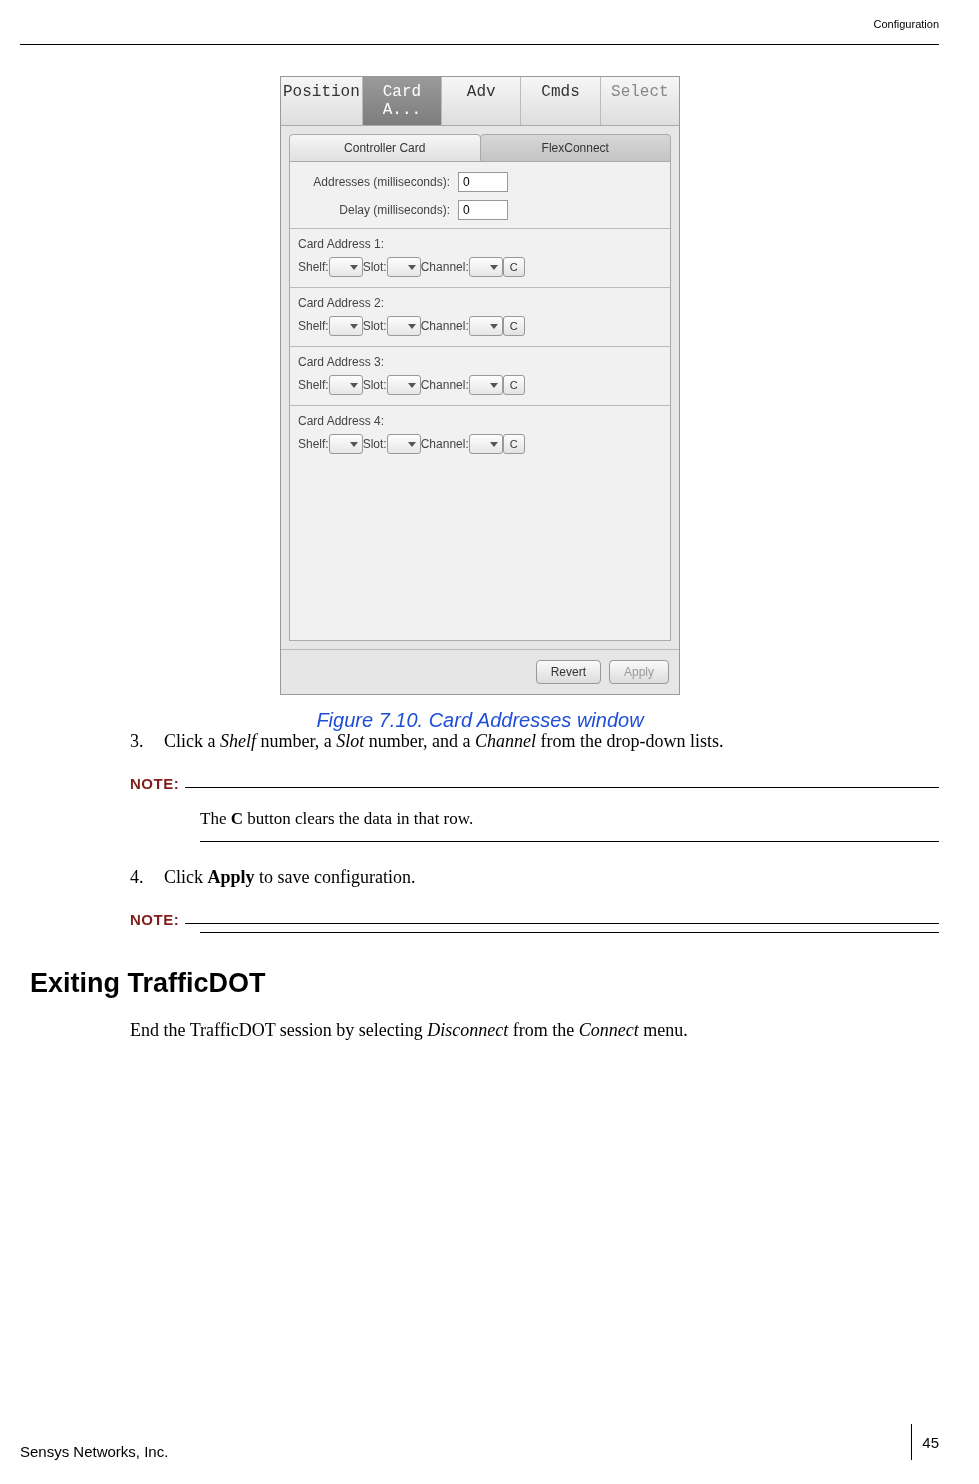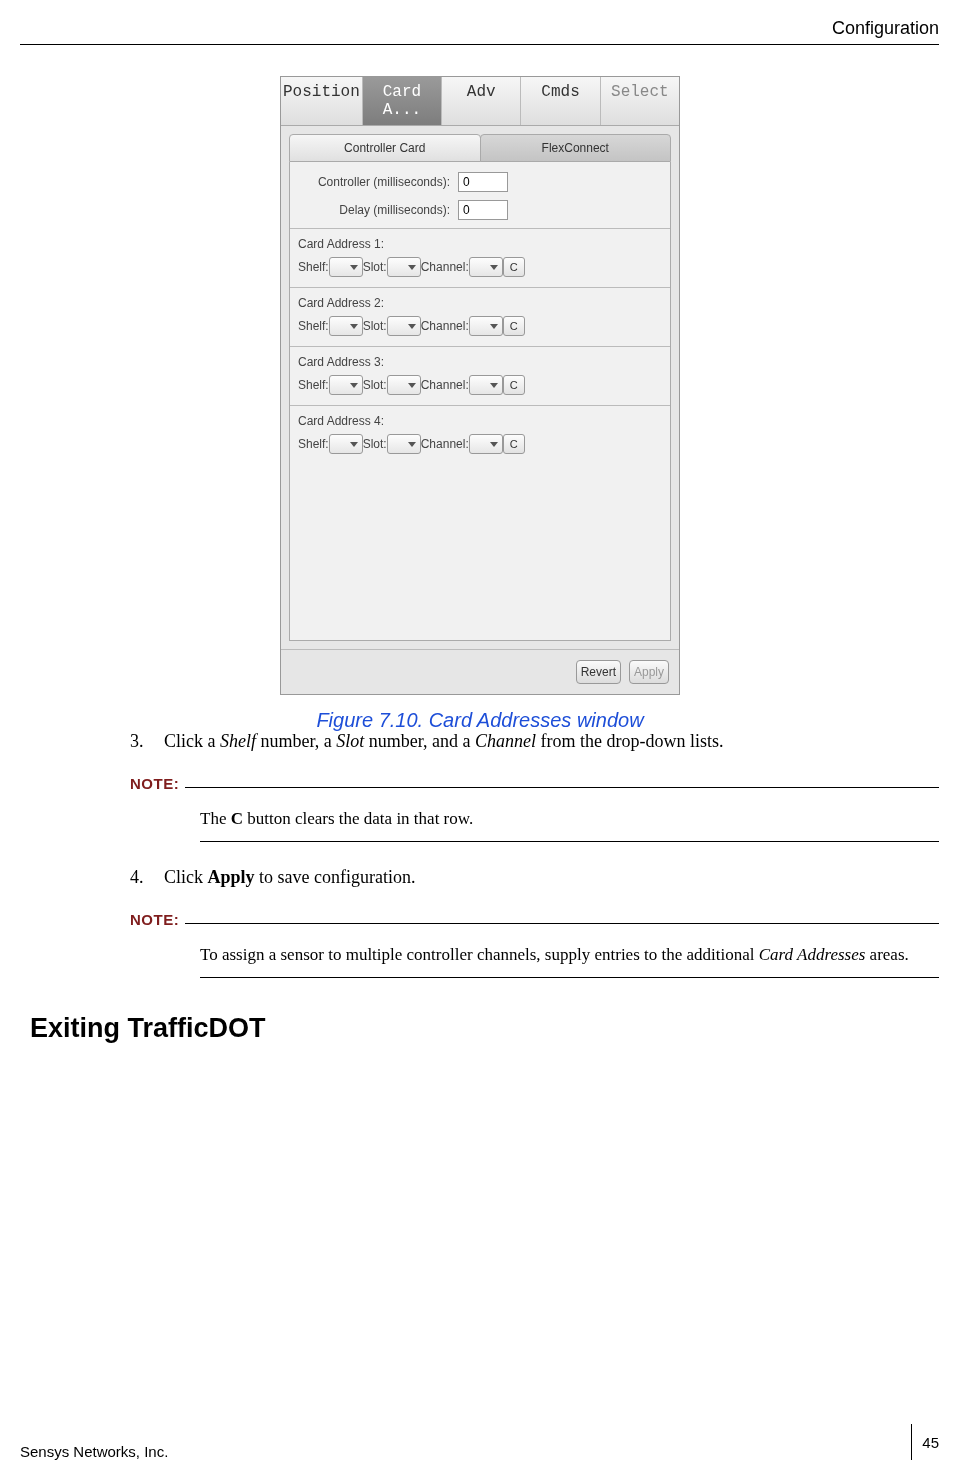--- a/index.html
+++ b/index.html
@@ -1,18 +1,18 @@
 <!DOCTYPE html>
 <html><head>
 <meta charset="utf-8">
 <style>
   * { box-sizing: border-box; margin: 0; padding: 0; }
   html, body { width: 979px; height: 1484px; background: #fff; font-family: Georgia, 'Times New Roman', serif; color: #000; }
   .page { position: relative; width: 979px; height: 1484px; }
-  .header-section { position: absolute; top: 18px; right: 40px; font-family: 'Century Gothic', 'Avant Garde', sans-serif; font-size: 18px; }
+  .header-section { position: absolute; top: 18px; right: 40px; font-family: 'Century Gothic', 'Avant Garde', sans-serif; font-size: 11px; }
   .header-rule { position: absolute; top: 44px; left: 20px; right: 40px; border-top: 1px solid #000; }
   .figure-area { position: absolute; top: 76px; left: 280px; width: 400px; }
   .win { width: 400px; background: #e6e6e6; border: 1px solid #999; font-family: Arial, Helvetica, sans-serif; font-size: 12px; color: #333; }
   .tab-row { display: flex; border-bottom: 1px solid #aaa; background: linear-gradient(#f4f4f4,#dcdcdc); }
   .tab { flex: 1; text-align: center; padding: 6px 2px; border-right: 1px solid #bbb; background: linear-gradient(#f6f6f6,#dedede); font-size: 16px; font-family: Liberation Mono, monospace; }
   .tab:last-child { border-right: none; color: #888; }
   .tab.active { background: linear-gradient(#9a9a9a,#7d7d7d); color: #fff; }
   .subtab-row { display: flex; margin: 8px 8px 0 8px; }
   .subtab { flex: 1; text-align: center; padding: 6px 4px; border: 1px solid #aaa; background: linear-gradient(#f6f6f6,#e0e0e0); font-size: 12px; border-radius: 4px 4px 0 0; }
   .subtab.active { background: linear-gradient(#d7d7d7,#c4c4c4); }
@@ -23,21 +23,21 @@
   .fld-input { width: 50px; height: 20px; border: 1px solid #999; background: #fff; padding: 0 4px; font-size: 12px; }
   .hr { border-top: 1px solid #bbb; margin: 6px -8px 8px -8px; }
   .group-title { font-size: 12px; color: #444; margin: 4px 0 6px 0; }
   .addr-row { display: flex; align-items: center; margin-bottom: 10px; flex-wrap: nowrap; }
   .small-label { font-size: 12px; color: #444; }
   .dd { display: inline-flex; align-items: center; justify-content: flex-end; width: 34px; height: 20px; border: 1px solid #999; background: linear-gradient(#fdfdfd,#e6e6e6); border-radius: 3px; padding-right: 4px; }
   .dd .caret { width: 0; height: 0; border-left: 4px solid transparent; border-right: 4px solid transparent; border-top: 5px solid #555; }
   .cbtn { width: 22px; height: 20px; border: 1px solid #999; background: linear-gradient(#fdfdfd,#e2e2e2); border-radius: 3px; font-size: 11px; text-align: center; line-height: 18px; }
   .blank-fill { height: 170px; }
   .btn-row { display: flex; justify-content: flex-end; gap: 8px; padding: 10px; background: #e6e6e6; border-top: 1px solid #bbb; }
-  .ui-btn { padding: 4px 4px; border: 1px solid #999; border-radius: 4px; background: linear-gradient(#fafafa,#dcdcdc); font-size: 12px; }
+  .ui-btn { padding: 4px 14px; border: 1px solid #999; border-radius: 4px; background: linear-gradient(#fafafa,#dcdcdc); font-size: 12px; }
   .ui-btn.disabled { color: #999; }
   .fig-caption { text-align: center; font-family: 'Century Gothic', 'Avant Garde', sans-serif; font-style: italic; font-size: 20px; margin-top: 14px; color: #1d4ed8; }
   .body-content { position: absolute; top: 728px; left: 130px; right: 40px; font-size: 18px; line-height: 1.5; }
   .step { display: flex; margin-bottom: 18px; }
   .step-num { width: 34px; flex-shrink: 0; }
   .step-text { flex: 1; }
   .italic { font-style: italic; }
   .bold { font-weight: bold; }
   .note-block { margin: 8px 0 22px 0; }
   .note-label { font-family: Arial, Helvetica, sans-serif; font-variant: small-caps; font-weight: bold; color: #7f1d1d; font-size: 15px; letter-spacing: 0.5px; }
@@ -66,21 +66,21 @@
       <div class="tab">Adv</div>
       <div class="tab">Cmds</div>
       <div class="tab">Select</div>
     </div>
     <div class="subtab-row">
       <div class="subtab">Controller Card</div>
       <div class="subtab active">FlexConnect</div>
     </div>
     <div class="panel">
       <div class="fld-row">
-        <div class="fld-label">Controller (milliseconds):</div>
+        <div class="fld-label">Addresses (milliseconds):</div>
         <input class="fld-input" value="0" style="">
       </div>
       <div class="fld-row">
         <div class="fld-label">Delay (milliseconds):</div>
         <input class="fld-input" value="0" style="">
       </div>
       <div class="hr"></div>
 
       <div class="group-title">Card Address 1:</div>
       <div class="addr-row">
@@ -187,27 +187,27 @@
     <div class="step-text">
       <span>Click </span><span class="bold">Apply</span><span> to save configuration.</span>
     </div>
   </div>
 
   <div class="note-block">
     <div class="note-rule-wrap">
       <span class="note-label">NOTE:</span>
       <span class="note-rule"></span>
     </div>
-    <div class="note-body">
-      <span>To assign a sensor to multiple controller channels, supply entries to the additional </span><span class="italic">Card Addresses</span><span> areas.</span>
-    </div>
     <div class="note-end-rule"></div>
   </div>
 
   <div class="h2">Exiting TrafficDOT</div>
+  <div>
+    <span>End the TrafficDOT session by selecting </span><span class="italic">Disconnect</span><span> from the </span><span class="italic">Connect</span><span> menu.</span>
+  </div>
 
 </div>
 
 <div class="footer">
   <div>Sensys Networks, Inc.</div>
   <div class="footer-right">
     <div class="footer-sep"></div>
     <div>45</div>
   </div>
 </div>

